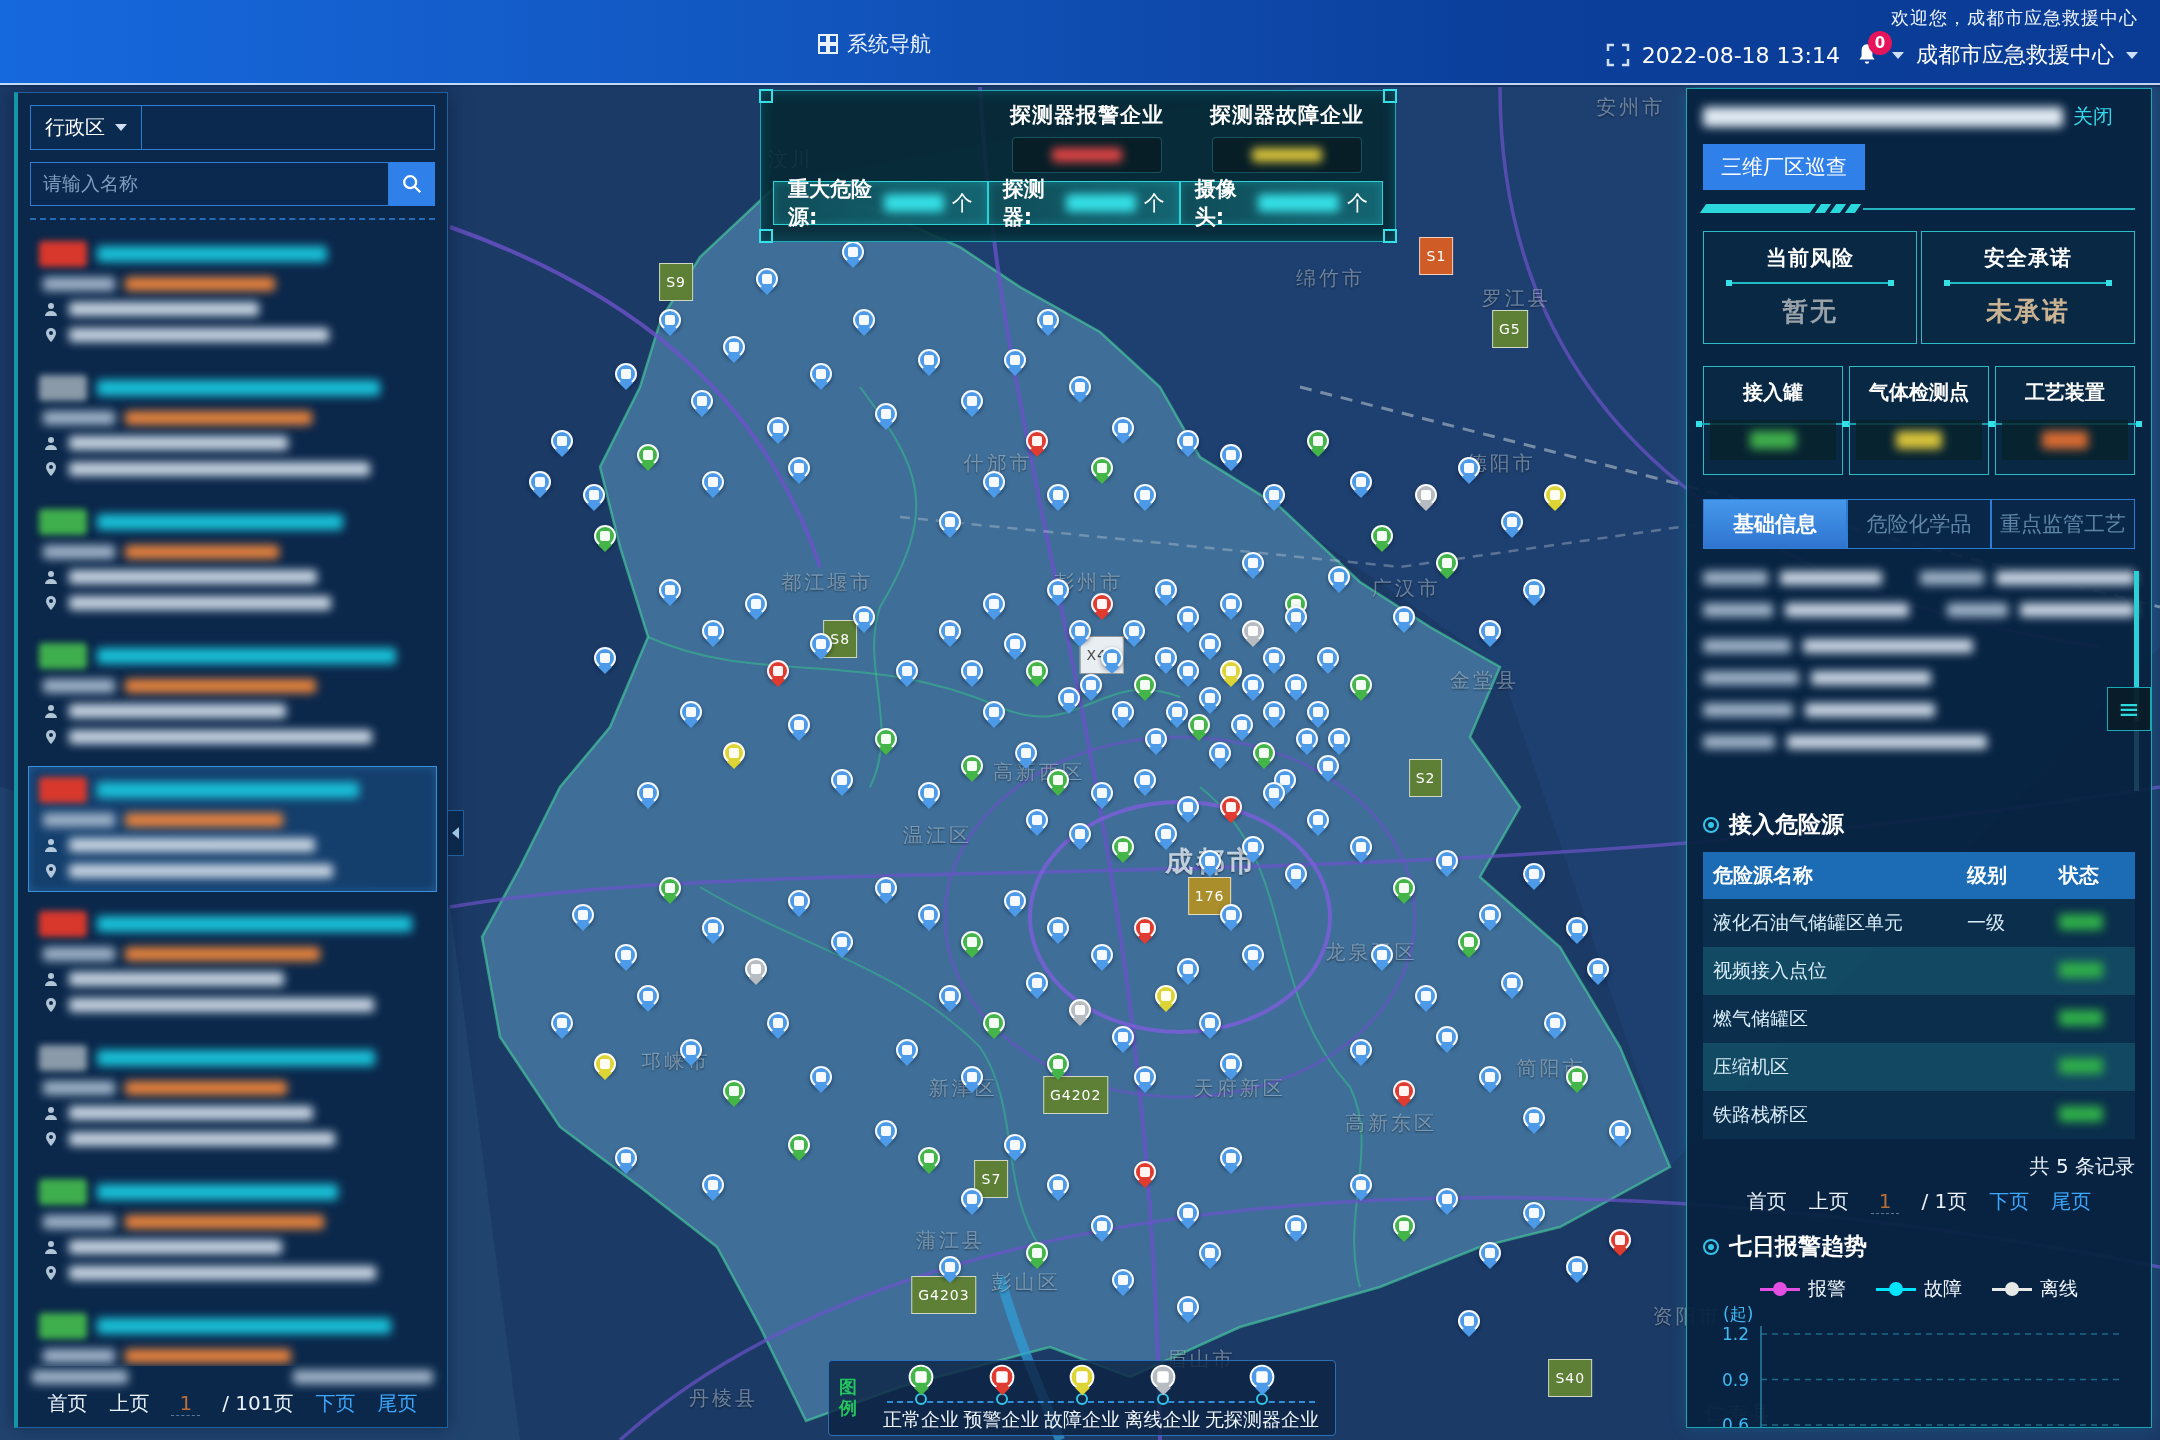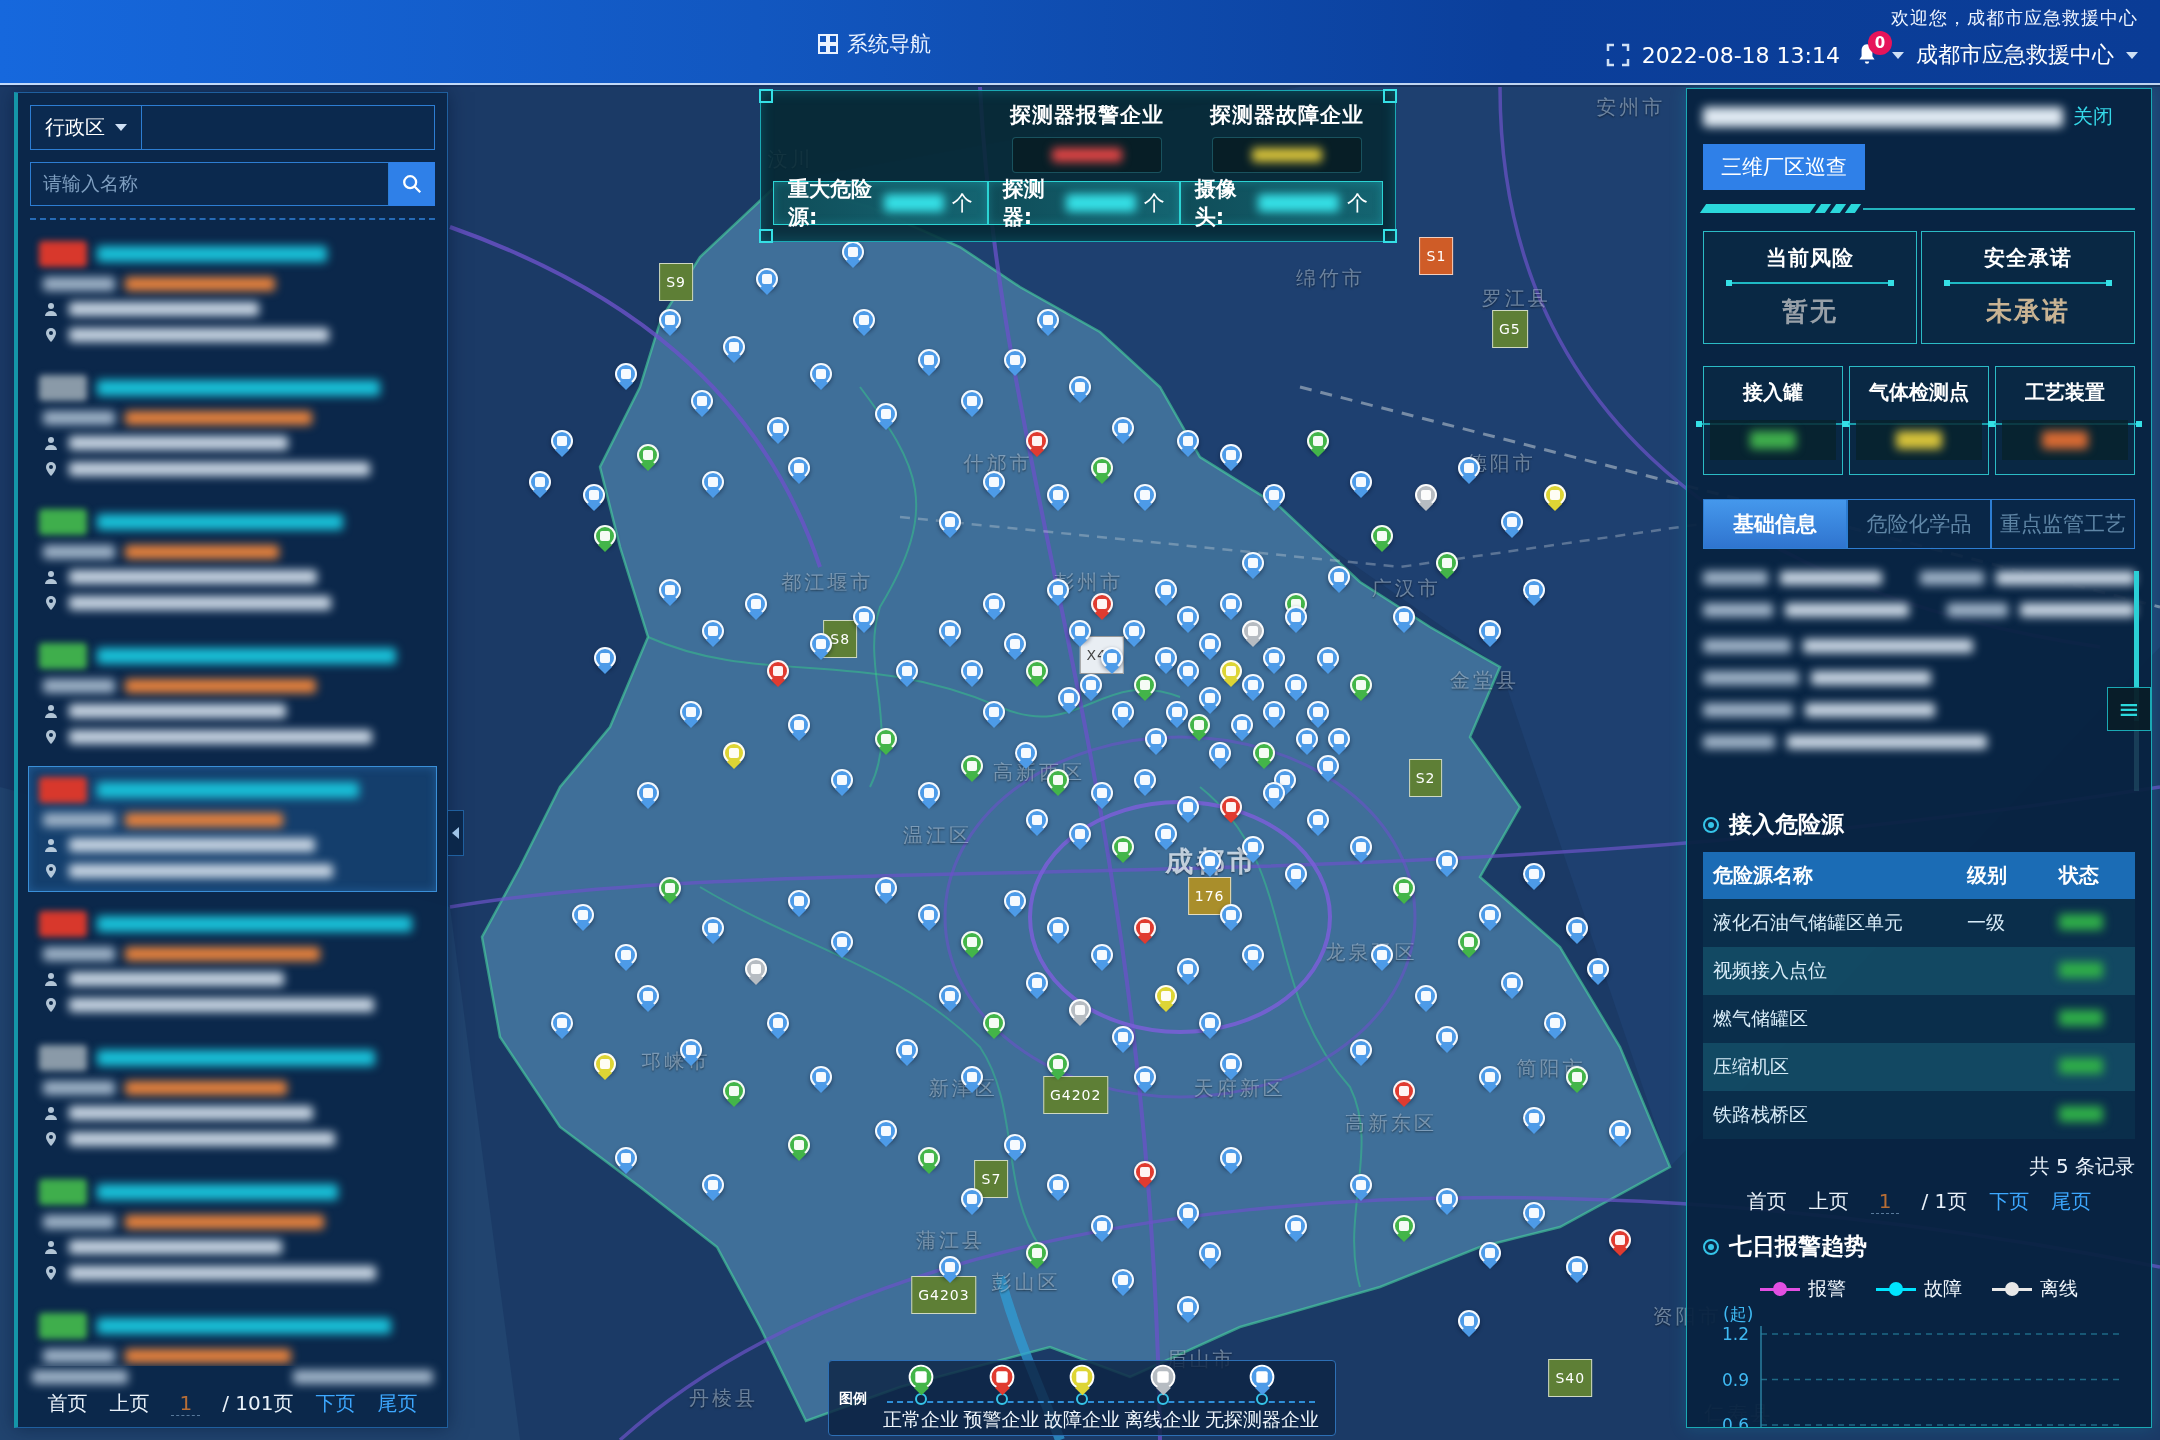--- a/index.html
+++ b/index.html
@@ -50,21 +50,21 @@
   .stat-card .lbl{font-size:21px;font-weight:bold;color:#fff;letter-spacing:1px}
   .stat-card .valbox{margin:8px auto 0;width:150px;height:36px;background:#071e26;border-radius:4px;display:flex;align-items:center;justify-content:center;position:relative;border:1px solid rgba(60,180,200,.35)}
   .stats-row2{display:flex;justify-content:space-between;padding:8px 12px 0}
   .chip{display:flex;align-items:center;gap:8px;height:44px;padding:0 14px;border:1px solid #2bd4d4;background:linear-gradient(90deg,rgba(16,80,92,.9),rgba(24,120,132,.75));box-shadow:0 0 10px rgba(40,220,230,.25) inset}
   .chip .lbl{font-size:21px;color:#fff;font-weight:bold}
   .chip .unit{font-size:21px;color:#fff}
 
   
   .legendbar{position:absolute;left:828px;top:1273px;width:508px;height:76px;z-index:10;display:flex;align-items:center;
     background:rgba(13,36,68,.82);border:1px solid #2d6fb5;border-radius:4px;padding:4px 10px}
-  .legend-title{width:30px;font-size:14px;color:#ffffff;font-weight:bold;line-height:1.15;margin-right:8px}
+  .legend-title{width:30px;font-size:18px;color:#22c55e;font-weight:bold;line-height:1.15;margin-right:8px}
   .legend-items{flex:1;display:flex;justify-content:space-between;position:relative;padding:0 6px}
   .legend-items .dashline{position:absolute;left:10px;right:10px;top:37px;border-top:2px dashed #2e8fd8}
   .legend-item{display:flex;flex-direction:column;align-items:center;z-index:1;gap:1px}
   .legend-item .lp{transform:scale(.95)}
   .legend-item .node{width:12px;height:12px;border-radius:50%;border:2px solid #35c4e8;background:#0d2444;margin-top:2px}
   .legend-item .txt{font-size:19px;color:#f0f6fc;margin-top:1px;white-space:nowrap}
   .lp{position:relative;width:26px;height:26px;border-radius:50%;border:2px solid #fff}
   .lp:before{content:"";position:absolute;inset:5px;background:#fff;border-radius:2px}
   .lp:after{content:"";position:absolute;left:50%;top:17px;width:11px;height:11px;margin-left:-5.5px;background:inherit;transform:rotate(45deg);z-index:-1}
 

